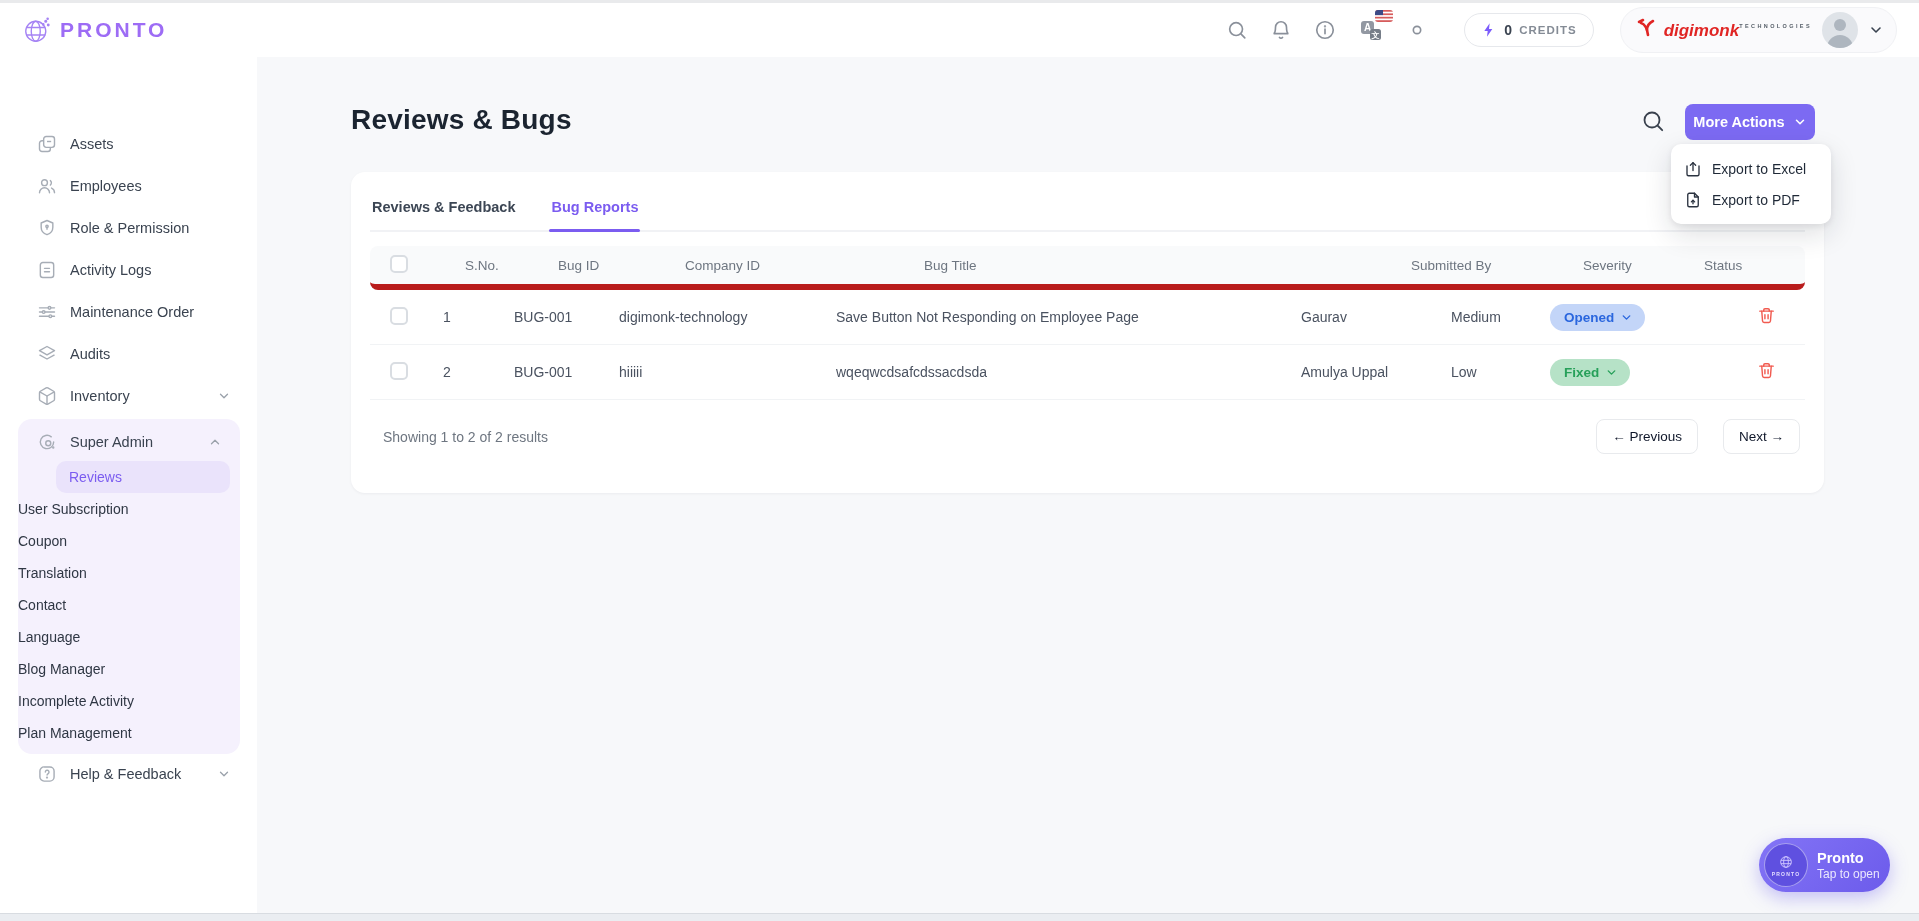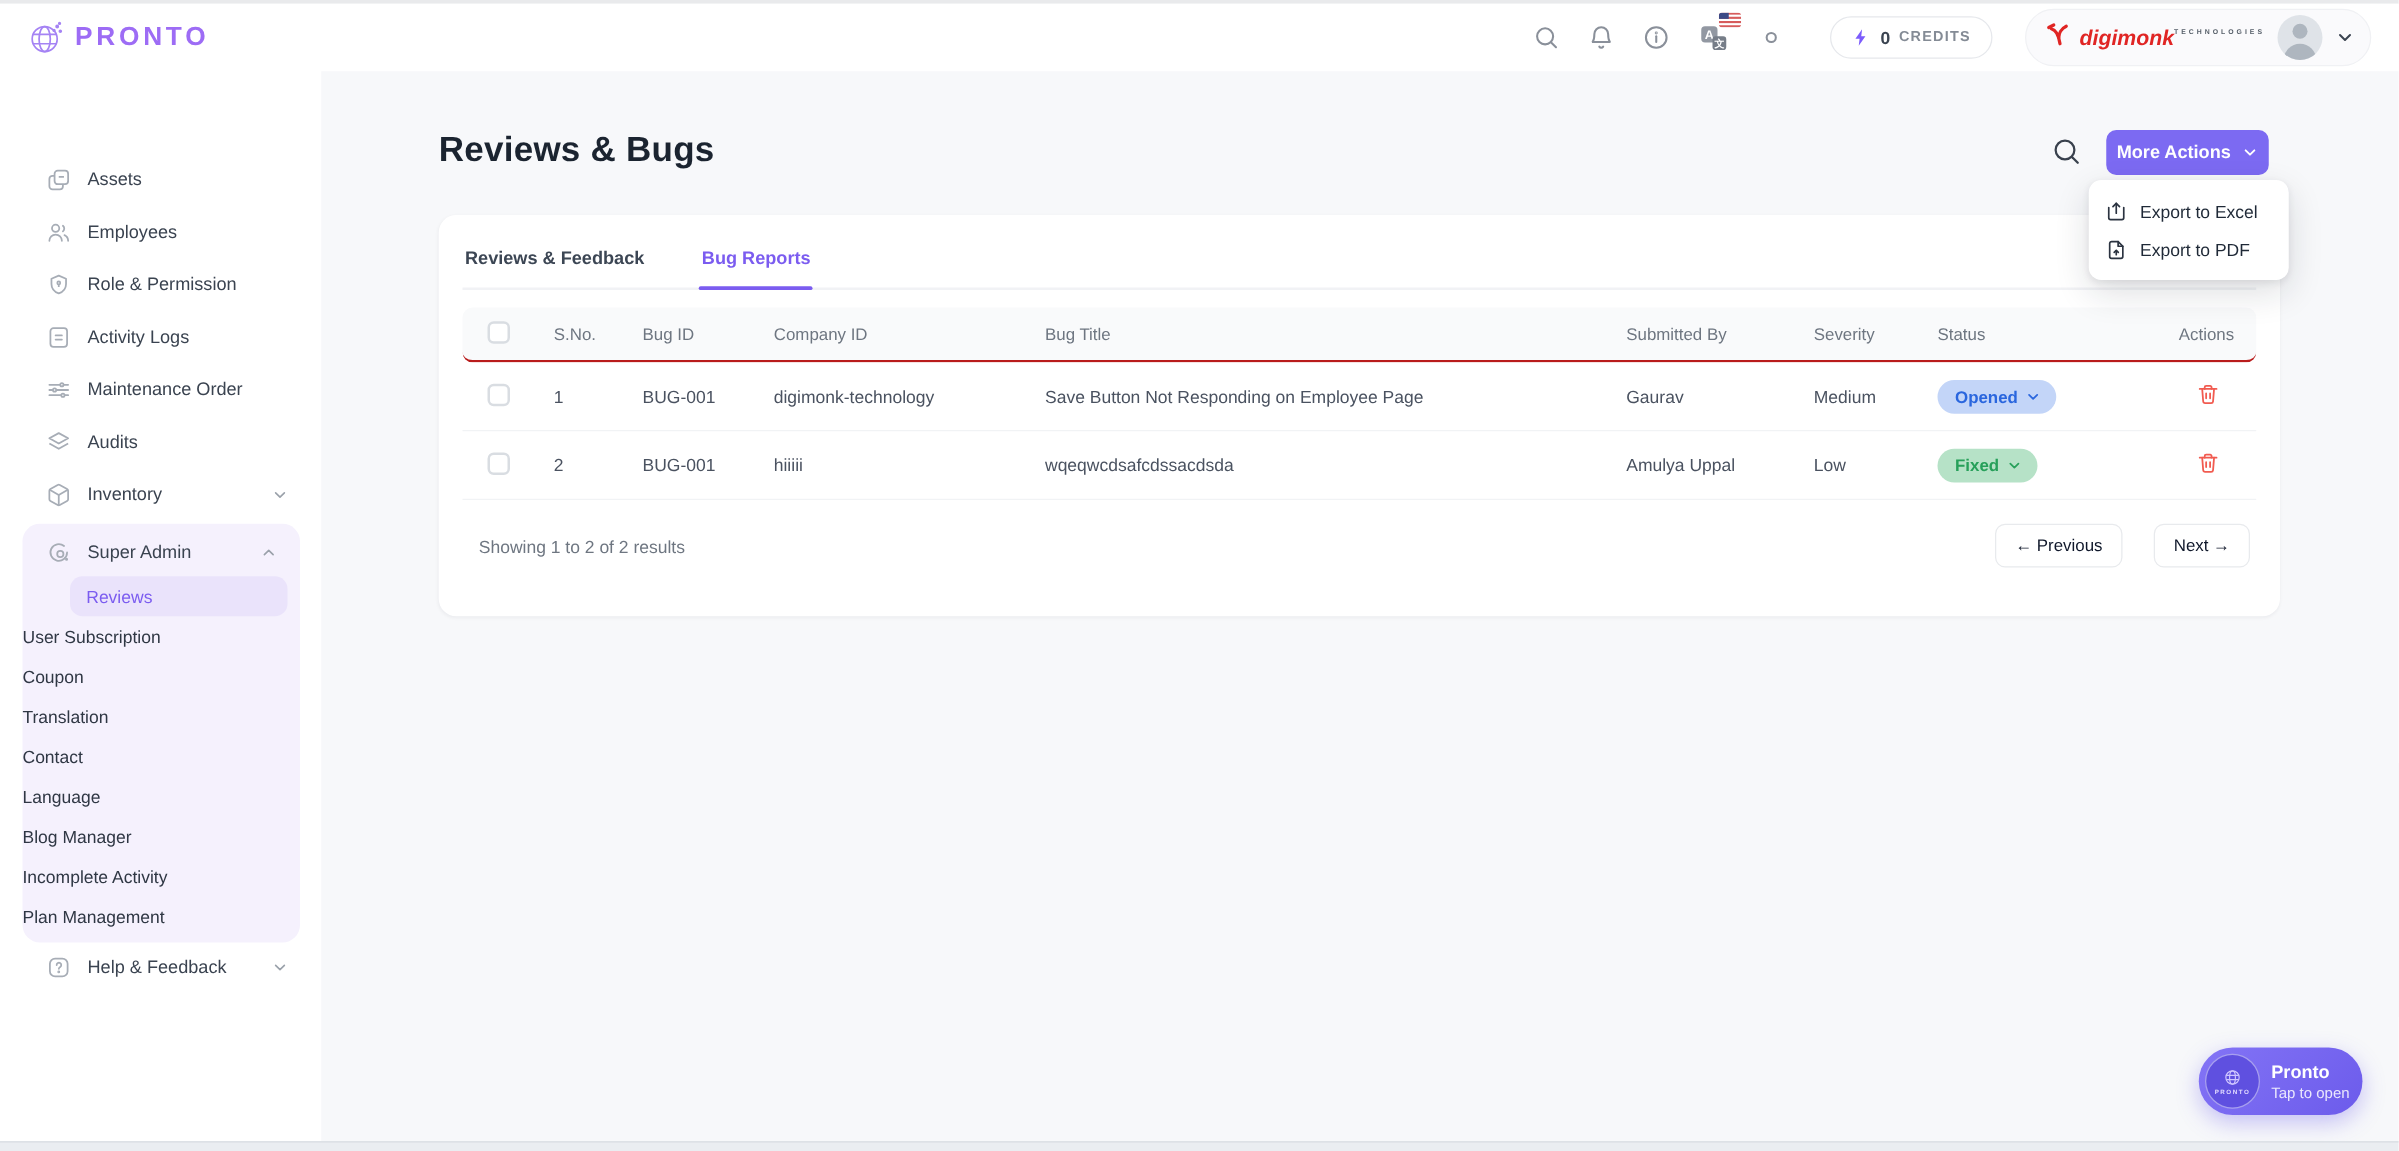--- a/index.html
+++ b/index.html
@@ -43,26 +43,26 @@
   
   main{position:absolute;left:257px;top:57px;right:0;bottom:8px;background:var(--bg);}
   .page-title{position:absolute;left:94px;top:47px;font-size:28px;font-weight:800;color:#1B2430;letter-spacing:.2px;}
   .search-btn{position:absolute;left:1384px;top:52px;background:none;border:none;color:#39414D;cursor:pointer;}
   .more-actions{position:absolute;left:1428px;top:47px;width:130px;height:36px;background:var(--accent);color:#fff;border:none;border-radius:8px;font-size:14.5px;font-weight:600;display:flex;align-items:center;justify-content:center;gap:8px;cursor:pointer;font-family:inherit;}
   .menu{position:absolute;left:1414px;top:87px;width:160px;background:#fff;border-radius:10px;box-shadow:0 10px 28px rgba(20,25,40,.14), 0 2px 6px rgba(20,25,40,.08);padding:9px 0;z-index:5;}
   .menu-item{display:flex;align-items:center;gap:10px;height:31px;padding:0 13px;cursor:pointer;color:#2B3340;}
   .menu-item span{font-size:14px;font-weight:500;color:#1F2937;}
   
   .card{position:absolute;left:94px;top:115px;width:1473px;height:321px;background:#fff;border-radius:14px;box-shadow:0 1px 3px rgba(16,24,40,.05);padding:0 19px;}
-  .tabs{display:flex;gap:42px;border-bottom:2px solid #F1F2F5;}
+  .tabs{display:flex;gap:32px;border-bottom:2px solid #F1F2F5;}
   .tab{padding:27px 2px 15px;font-size:14.5px;font-weight:600;color:#3C4654;cursor:pointer;position:relative;}
   .tab.active{color:var(--accent-text);}
   .tab.active::after{content:"";position:absolute;left:0;right:0;bottom:-2px;height:3px;border-radius:2px;background:var(--accent-text);}
   .grid{display:grid;grid-template-columns:73px 71px 105px 217px 465px 150px 99px 193px 1fr;align-items:center;}
-  .thead{margin-top:14px;height:44px;background:#F9FAFB;border-radius:8px;border-bottom:2px solid #b91c1c;}
+  .thead{margin-top:14px;height:44px;background:#F9FAFB;border-radius:8px;border-bottom:6px solid #b91c1c;gap:22px;}
   .thead div{font-size:13.5px;font-weight:500;color:#6E7681;}
   .trow{height:55px;border-bottom:1px solid #F1F3F5;}
   .trow div{font-size:14px;color:#4A5260;}
   .cb-cell{padding-left:20px;}
   .checkbox{display:inline-block;width:18px;height:18px;border:2px solid #D9DDE2;border-radius:5px;background:#fff;cursor:pointer;}
   .pill{display:inline-flex;align-items:center;gap:6px;height:27px;padding:0 12px 0 14px;border-radius:14px;font-size:13.5px;font-weight:700;cursor:pointer;}
   .pill-opened{background:#C3D5F8;color:#2A66DE;}
   .pill-fixed{background:#B6E2C7;color:#27A05A;}
   .trash-btn{background:none;border:none;color:#F15B50;cursor:pointer;margin-left:14px;}
   .pagination{display:flex;align-items:center;justify-content:space-between;padding:19px 0 0 13px;}

